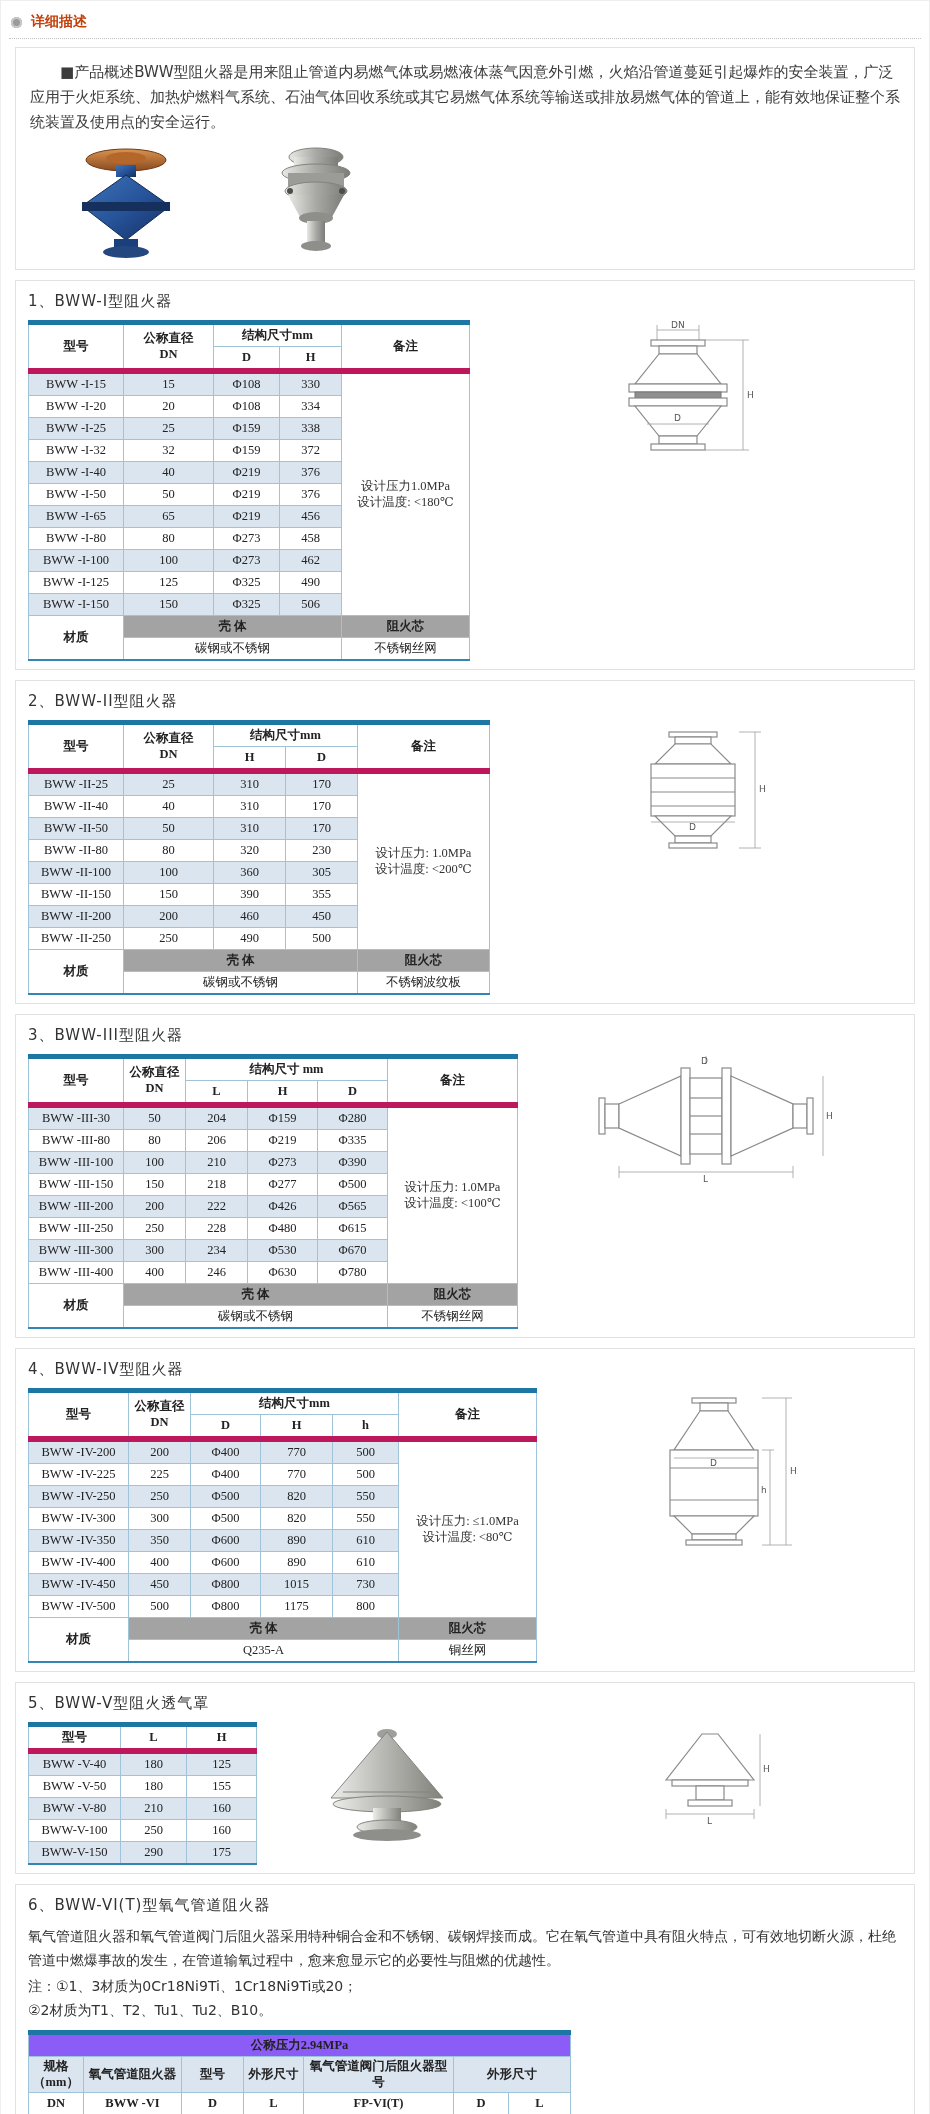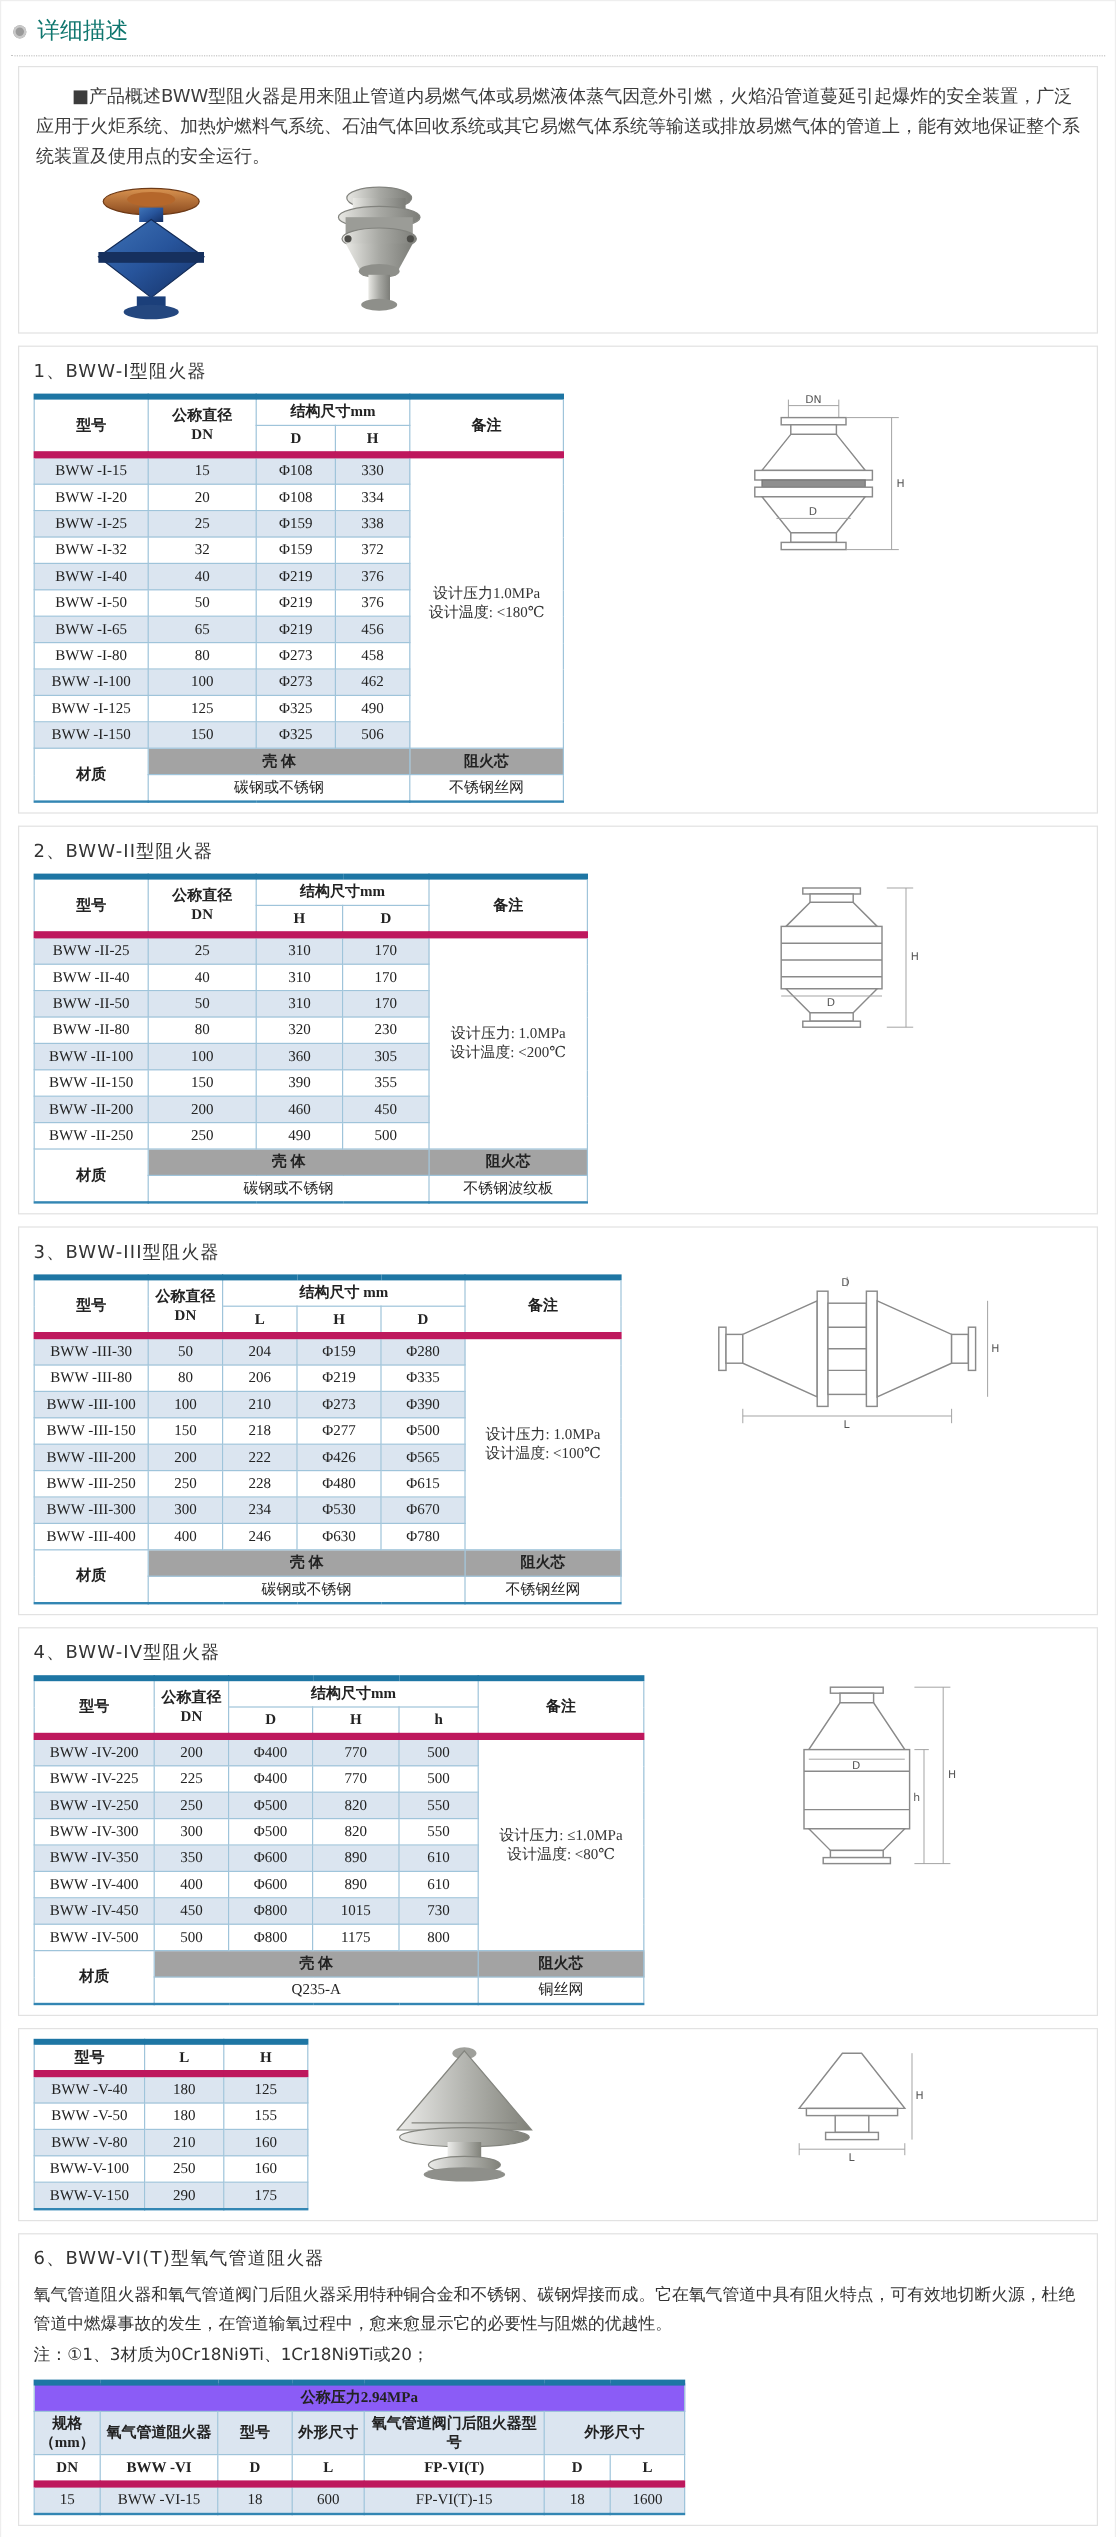--- a/index.html
+++ b/index.html
@@ -1,21 +1,21 @@
 <!DOCTYPE html>
 <html><head>
 <meta charset="utf-8">
 <style>
   html,body{margin:0;padding:0;background:#fbfbfb;}
   body{width:930px;font-family:"DejaVu Sans",sans-serif;color:#333;font-size:14px;}
   .page{padding:6px 0 4px;background:#fff;border:1px solid #eee;min-height:2100px;box-sizing:border-box;}
   
   .doc-header{display:flex;align-items:center;gap:9px;padding:6px 10px 4px;}
   .bullet{width:11px;height:11px;border-radius:50%;background:#9a9a9a;box-shadow:inset 0 0 0 2px #c9c9c9;}
-  .doc-title{font-weight:normal;font-size:19px;color:#0f766e;}
+  .doc-title{font-weight:bold;font-size:14px;color:#c2410c;}
   .dotline{border-bottom:1px dotted #c3c3c3;margin:3px 8px 8px;}
   
   .box{border:1px solid #e2e2e2;background:#fff;margin:0 14px 10px;padding:8px 12px;box-sizing:border-box;}
   .intro-text{line-height:25px;font-size:15px;color:#3c3c3c;text-indent:2em;margin:4px 2px 8px;}
   .photos{display:flex;align-items:flex-end;}
   .sec-title{font-size:15px;color:#333;margin:3px 0 9px;letter-spacing:1px;}
   .sec-body{display:flex;align-items:flex-start;}
   .fig{flex:0 0 auto;display:flex;justify-content:center;align-items:center;}
   
   table.spec{border-collapse:collapse;font-family:"Liberation Serif","DejaVu Serif",serif;font-size:12.5px;color:#222;text-align:center;border-top:5px solid #1e76a4;border-bottom:2px solid #3386b3;}
@@ -588,20 +588,21 @@
           <text class="dimtxt" x="150" y="86">H</text>
           <line class="dim" x1="122" y1="62" x2="134" y2="62"></line>
           <line class="dim" x1="130" y1="62" x2="130" y2="157"></line>
           <text class="dimtxt" x="121" y="105">h</text>
         </svg>
       </div>
     </div>
   </div>
 
   <div class="box">
+    <div class="sec-title">5、BWW-V型阻火透气罩</div>
     <div class="sec-body">
       <table class="spec">
         <colgroup>
             <col style="width:92px">
             <col style="width:66px">
             <col style="width:70px">
           </colgroup>
         <thead>
           <tr>
             <th>型号</th>
@@ -669,20 +670,21 @@
           <text class="dimtxt" x="113" y="50">H</text>
         </svg>
       </div>
     </div>
   </div>
 
   <div class="box">
     <div class="sec-title">6、BWW-VI(T)型氧气管道阻火器</div>
     <p class="s6-para">氧气管道阻火器和氧气管道阀门后阻火器采用特种铜合金和不锈钢、碳钢焊接而成。它在氧气管道中具有阻火特点，可有效地切断火源，杜绝管道中燃爆事故的发生，在管道输氧过程中，愈来愈显示它的必要性与阻燃的优越性。</p>
     <p class="s6-note">注：①1、3材质为0Cr18Ni9Ti、1Cr18Ni9Ti或20；</p>
+    <p class="s6-note">②2材质为T1、T2、Tu1、Tu2、B10。</p>
     <table class="spec" style="margin-top:8px">
       <colgroup>
           <col style="width:55px">
           <col style="width:98px">
           <col style="width:62px">
           <col style="width:60px">
           <col style="width:150px">
           <col style="width:55px">
           <col style="width:62px">
         </colgroup>

